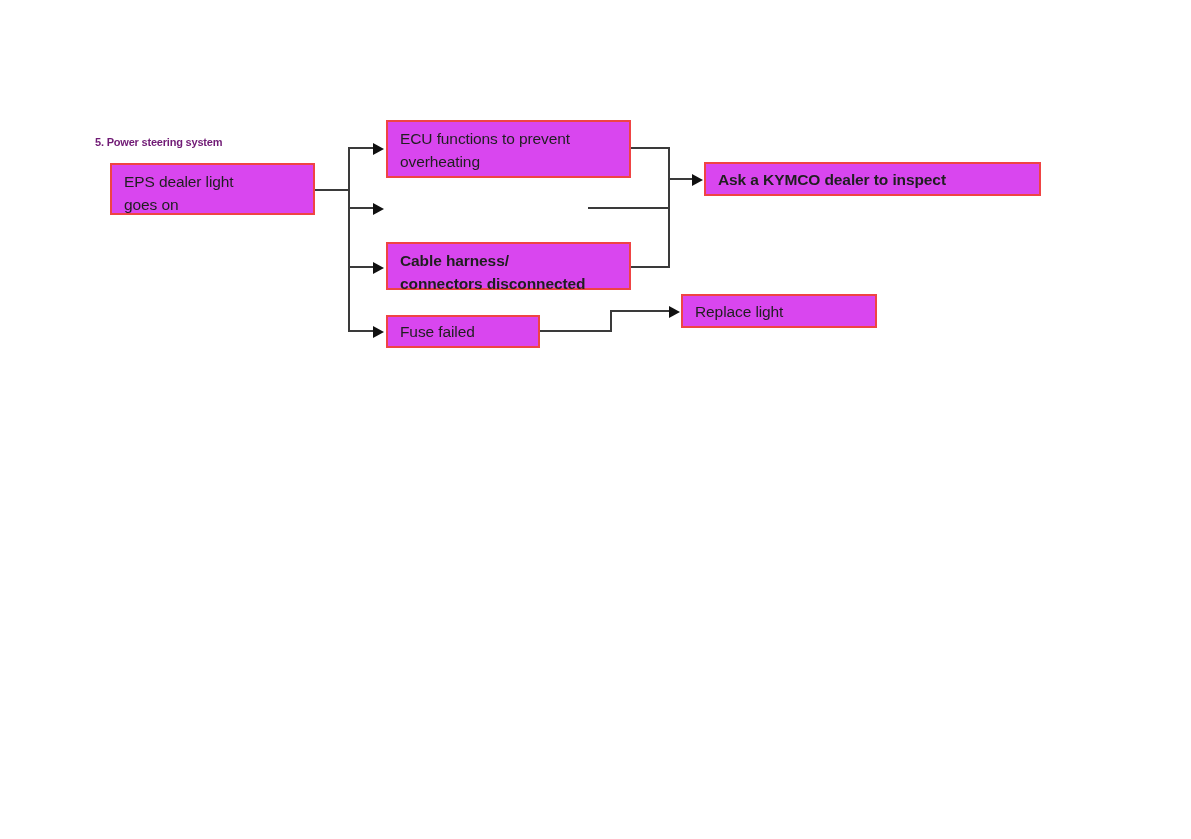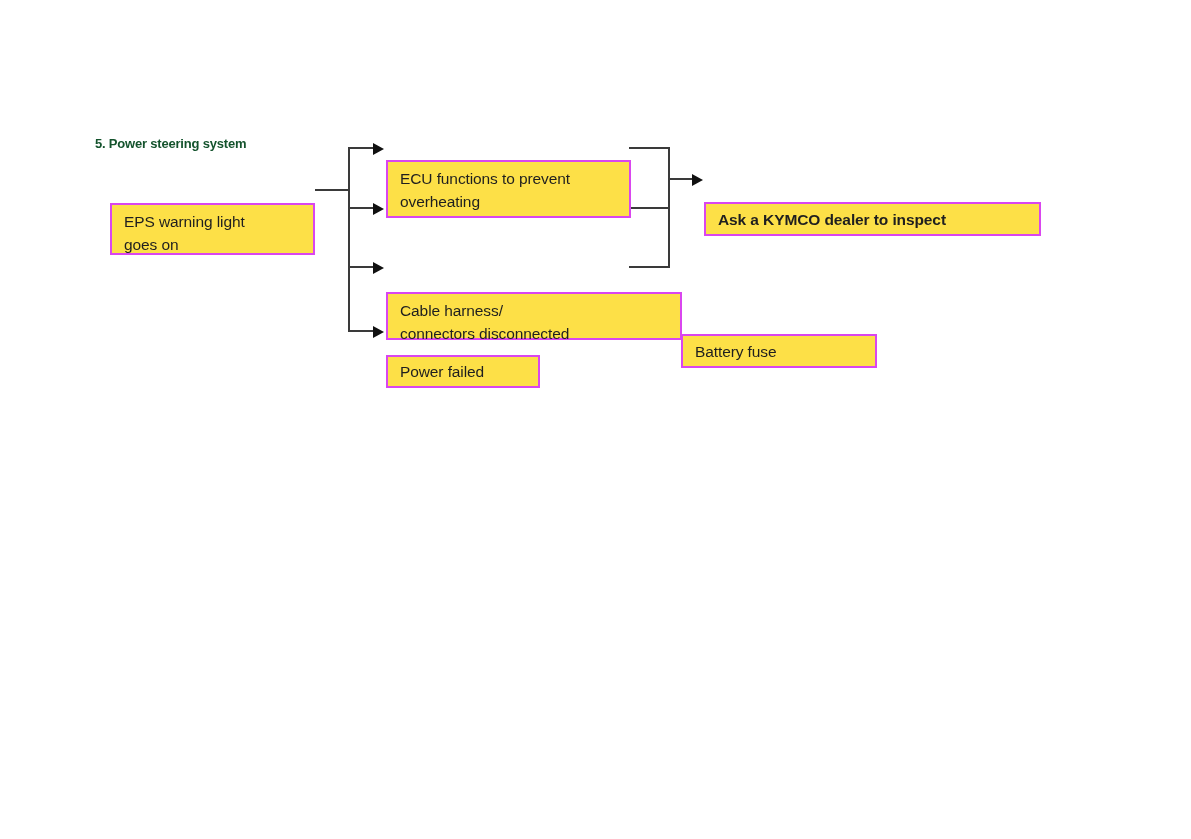--- a/index.html
+++ b/index.html
@@ -14,34 +14,33 @@
   #page {
     position: relative;
     width: 1191px;
     height: 839px;
     background: #ffffff;
     overflow: hidden;
   }
   .section-title {
     position: absolute;
     font-weight: bold;
-    font-size: 13px;
+    font-size: 11px;
     letter-spacing: -0.2px;
-    color: #14532d;
+    color: #701a75;
     white-space: nowrap;
   }
   .node {
     position: absolute;
     box-sizing: border-box;
-    border: 2px solid #d946ef;
-    background: #fde047;
+    border: 2px solid #ef4444;
+    background: #d946ef;
     display: flex;
     align-items: center;
     z-index: 3;
-    margin-top: 40px;
   }
   .node .node-text {
     display: block;
     font-size: 15.5px;
     line-height: 23px;
     color: #1f1f1f;
     padding: 0 0 0 12px;
     white-space: pre-line;
     letter-spacing: -0.1px;
   }
@@ -107,40 +106,40 @@
 
   <div class="hline" style="left:668px; top:178px; width:28px;"></div>
   <div class="arrowhead" style="left:692px; top:174px;"></div>
 
   <div class="hline" style="left:539px; top:330px; width:73px;"></div>
   <div class="vline" style="left:610px; top:310px; height:22px;"></div>
   <div class="hline" style="left:610px; top:310px; width:63px;"></div>
   <div class="arrowhead" style="left:669px; top:306px;"></div>
 
   <div class="node align-top" style="left:110px; top:163px; width:205px; height:52px;">
-    <span class="node-text">EPS warning light
+    <span class="node-text">EPS dealer light
 goes on</span>
   </div>
 
   <div class="node align-top" style="left:386px; top:120px; width:245px; height:58px;">
     <span class="node-text">ECU  functions to prevent
 overheating</span>
   </div>
 
 
-  <div class="node align-top" style="left:386px; top:252px; width:296px; height:48px;">
+  <div class="node align-top" style="left:386px; top:242px; width:245px; height:48px;font-weight:bold;">
     <span class="node-text">Cable harness/
 connectors disconnected</span>
   </div>
 
   <div class="node" style="left:386px; top:315px; width:154px; height:33px;">
-    <span class="node-text">Power failed</span>
+    <span class="node-text">Fuse failed</span>
   </div>
 
   <div class="node" style="left:704px; top:162px; width:337px; height:34px;font-weight:bold;">
     <span class="node-text">Ask a KYMCO dealer to inspect</span>
   </div>
 
   <div class="node" style="left:681px; top:294px; width:196px; height:34px;">
-    <span class="node-text">Battery fuse</span>
+    <span class="node-text">Replace light</span>
   </div>
 
 </div>
 
 </body></html>

